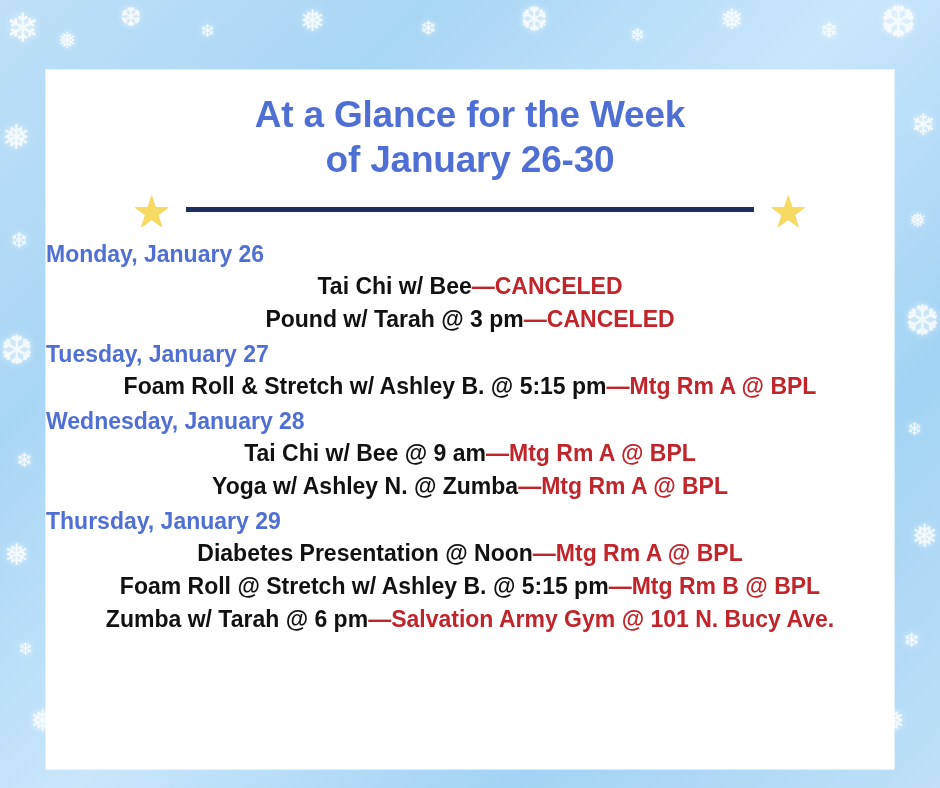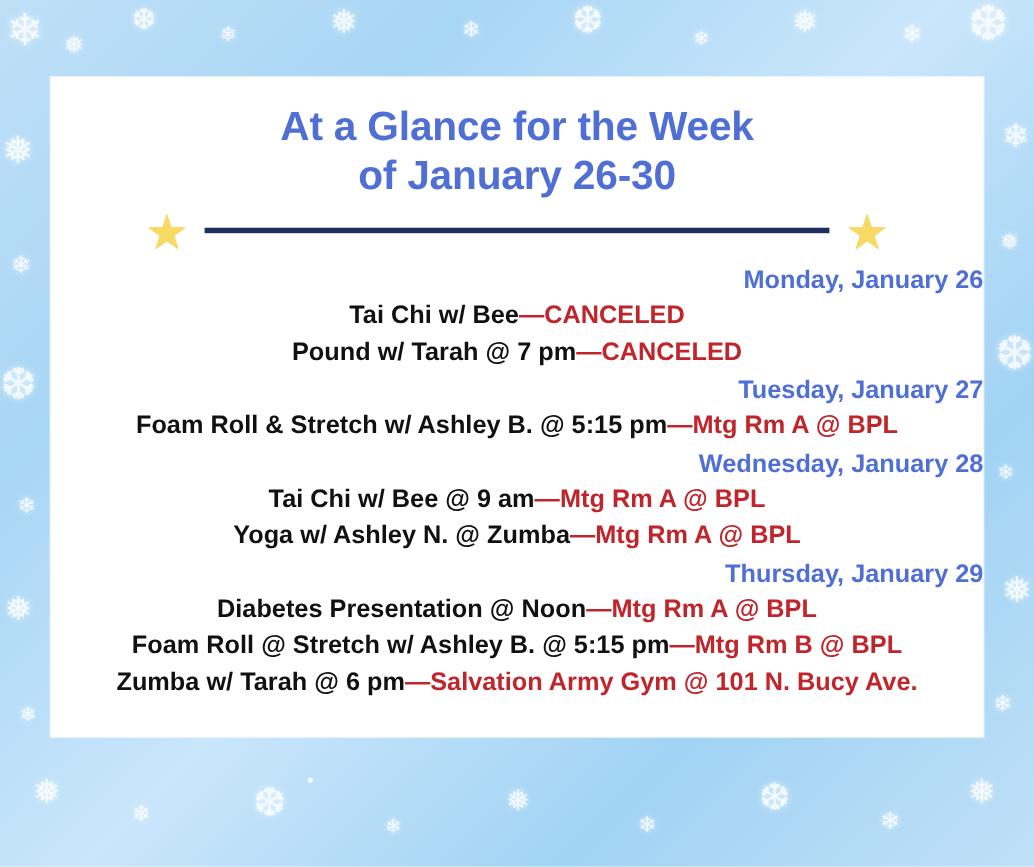--- a/index.html
+++ b/index.html
@@ -32,21 +32,21 @@
     line-height: 1;
     user-select: none;
     text-shadow: 0 0 6px rgba(255,255,255,0.9);
   }
 
   .card {
     position: absolute;
     left: 46px;
     top: 70px;
     width: 848px;
-    height: 600px;
+    height: 699px;
     background: #ffffff;
     box-shadow: 0 0 0 1px rgba(255,255,255,0.6);
   }
 
   .title-wrap {
     text-align: center;
     padding-top: 22px;
   }
   .title {
     color: #4f6fd4;
@@ -86,21 +86,21 @@
     font-size: 26px;
     font-weight: bold;
     font-style: italic;
     margin-top: -2px;
   }
 
   .schedule {
     margin-top: 6px;
   }
   .day {
-    text-align: right;
+    text-align: left;
     color: #4f6fd4;
     font-size: 23px;
     font-weight: bold;
     padding: 5px 0 2px 0;
   }
   .event {
     text-align: center;
     font-size: 23px;
     font-weight: bold;
     color: #111111;
@@ -168,21 +168,21 @@
     </div>
 
 
     <div class="schedule">
 
       <div class="day">Monday, January 26</div>
       <div class="event">
         <span>Tai Chi w/ Bee</span><span class="loc">—</span><span class="loc">CANCELED</span>
       </div>
       <div class="event">
-        <span>Pound w/ Tarah @ 7 pm</span><span class="loc">—</span><span class="loc">CANCELED</span>
+        <span>Pound w/ Tarah @ 3 pm</span><span class="loc">—</span><span class="loc">CANCELED</span>
       </div>
 
       <div class="day">Tuesday, January 27</div>
       <div class="event">
         <span>Foam Roll &amp; Stretch w/ Ashley B. @ 5:15 pm</span><span class="loc">—</span><span class="loc">Mtg Rm A @ BPL</span>
       </div>
 
       <div class="day">Wednesday, January 28</div>
       <div class="event">
         <span>Tai Chi w/ Bee @ 9 am</span><span class="loc">—</span><span class="loc">Mtg Rm A @ BPL</span>

